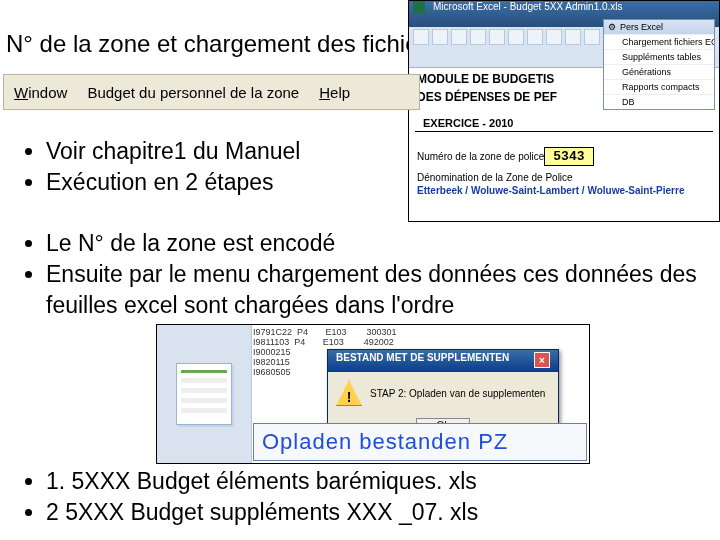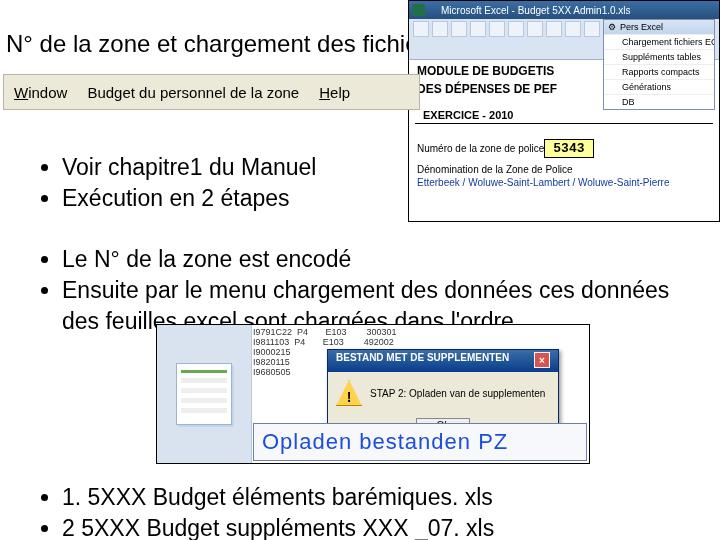--- a/index.html
+++ b/index.html
@@ -1,42 +1,42 @@
 <!DOCTYPE html>
 <html><head>
 <meta charset="utf-8">
 <style>
   html,body{margin:0;padding:0;width:720px;height:540px;background:#fff;font-family:Arial,Helvetica,sans-serif;overflow:hidden}
   .slide{position:relative;width:720px;height:540px}
   .title{position:absolute;left:6px;top:30px;font-size:24px;color:#000}
   .topfig{position:absolute;right:0;top:0;width:310px;height:220px;border:1px solid #000}
-  .excel-titlebar{height:18px;background:linear-gradient(#3a6ea5,#274f7d);display:flex;align-items:center;padding:0 4px;gap:16px}
+  .excel-titlebar{height:26px;background:linear-gradient(#3a6ea5,#274f7d);display:flex;align-items:flex-start;padding:0 4px;gap:8px}
   .xlicon{width:12px;height:12px;background:#1e7145;display:inline-block}
   .excel-title{color:#fff;font-size:10px}
   .excel-toolbar{height:36px;background:#d8e4f2;border-bottom:1px solid #9db4ce;font-size:9px;color:#333;padding:2px 4px;display:flex;gap:3px;align-items:flex-start;flex-wrap:wrap}
   .tbtn{width:14px;height:14px;background:#eef3fa;border:1px solid #b8c8dc}
   .excel-menu{position:absolute;right:4px;top:18px;width:110px;background:#fff;border:1px solid #7a91b3;font-size:9px}
   .excel-menu .mhead{background:linear-gradient(#d8e4f2,#c2d5ec);padding:2px 4px;display:flex;align-items:center;gap:4px}
   .excel-menu .mi{padding:2px 18px 2px 18px;border-top:1px solid #eee;white-space:nowrap;overflow:hidden}
   .module{font-weight:700;font-size:12px;padding:4px 8px}
   .module2{font-weight:700;font-size:12px;padding:0 8px 4px}
   .exercice{font-weight:700;font-size:11px;padding:0 8px 2px;border-bottom:1px solid #000;margin:9px 6px}
   .numrow{display:flex;align-items:center;padding:6px 8px;font-size:10px}
   .numlabel{flex:0 0 auto}
   .numbox{border:1px solid #000;background:#ffff99;padding:1px 8px;font-weight:700;font-size:13px;font-family:'Courier New',monospace;color:#000}
   .denomlabel{font-size:10px;padding:0 8px}
-  .denom{font-size:10px;color:#163a9e;font-weight:400;padding:2px 8px 6px}
+  .denom{font-size:10px;color:#163a9e;font-weight:700;padding:2px 8px 6px}
   .menubar{position:absolute;left:3px;top:74px;width:395px;height:34px;background:#ece9d8;border:1px solid #b8b4a3;display:flex;align-items:center;gap:20px;padding:0 10px;font-size:15px}
   .menubar span u{text-decoration:underline}
   .bullets{position:absolute;left:22px;font-size:23px;line-height:1.35}
   .bullets.b1{top:136px}
   .bullets.b2{top:228px}
   .bullets.b3{top:466px}
   .bullets li{margin:0;padding:0}
-  .bullets ul{margin:16px;padding-left:24px}
+  .bullets ul{margin:0;padding-left:24px}
   .fig2{position:absolute;left:156px;top:324px;width:432px;height:138px;border:1px solid #000;background:#fff}
   .fig2 .graypane{position:absolute;left:0;top:0;width:94px;height:100%;background:#d9e3ef;border-right:1px solid #b8c8dc;display:flex;align-items:center;justify-content:center}
   .sheeticon{width:54px;height:60px;background:#fff;border:1px solid #9db4ce;box-shadow:2px 2px 0 #c2d5ec;position:relative}
   .sheeticon:before{content:"";position:absolute;left:4px;right:4px;top:6px;height:3px;background:#6aa84f}
   .sheeticon:after{content:"";position:absolute;left:4px;right:4px;top:14px;bottom:6px;background:repeating-linear-gradient(#eee 0 5px,#fff 5px 10px)}
   .datacols{position:absolute;left:96px;top:2px;right:2px;font-family:Liberation Sans, sans-serif;font-size:9px;color:#333}
   .datacols div{white-space:pre}
   .msgbox{position:absolute;left:170px;top:24px;width:230px;background:#ece9d8;border:1px solid #0a246a;box-shadow:2px 2px 4px rgba(0,0,0,.4)}
   .msgbox .tb{height:18px;background:linear-gradient(#3a6ea5,#083d8c);color:#fff;font-size:10px;font-weight:700;padding:2px 8px;display:flex;justify-content:space-between;align-items:flex-start}
   .msgbox .tb .x{width:14px;height:14px;background:#d9534f;color:#fff;font-size:10px;display:flex;align-items:center;justify-content:center;border:1px solid #fff}
@@ -70,22 +70,22 @@
       <span class="tbtn"></span>
       <span class="tbtn"></span>
     </div>
     <div class="excel-menu">
       <div class="mhead">
         <span>⚙</span>
         <span>Pers Excel</span>
       </div>
       <div class="mi">Chargement fichiers EOP</div>
       <div class="mi">Suppléments tables</div>
+      <div class="mi">Générations</div>
       <div class="mi">Rapports compacts</div>
-      <div class="mi">Générations</div>
       <div class="mi">DB</div>
     </div>
     <div class="module">MODULE DE BUDGETIS</div>
     <div class="module2">DES DÉPENSES DE PEF</div>
     <div class="exercice">EXERCICE - 2010</div>
     <div class="numrow">
       <span class="numlabel">Numéro de la zone de police</span>
       <span class="numbox">5343</span>
     </div>
     <div class="denomlabel">Dénomination de la Zone de Police</div>

